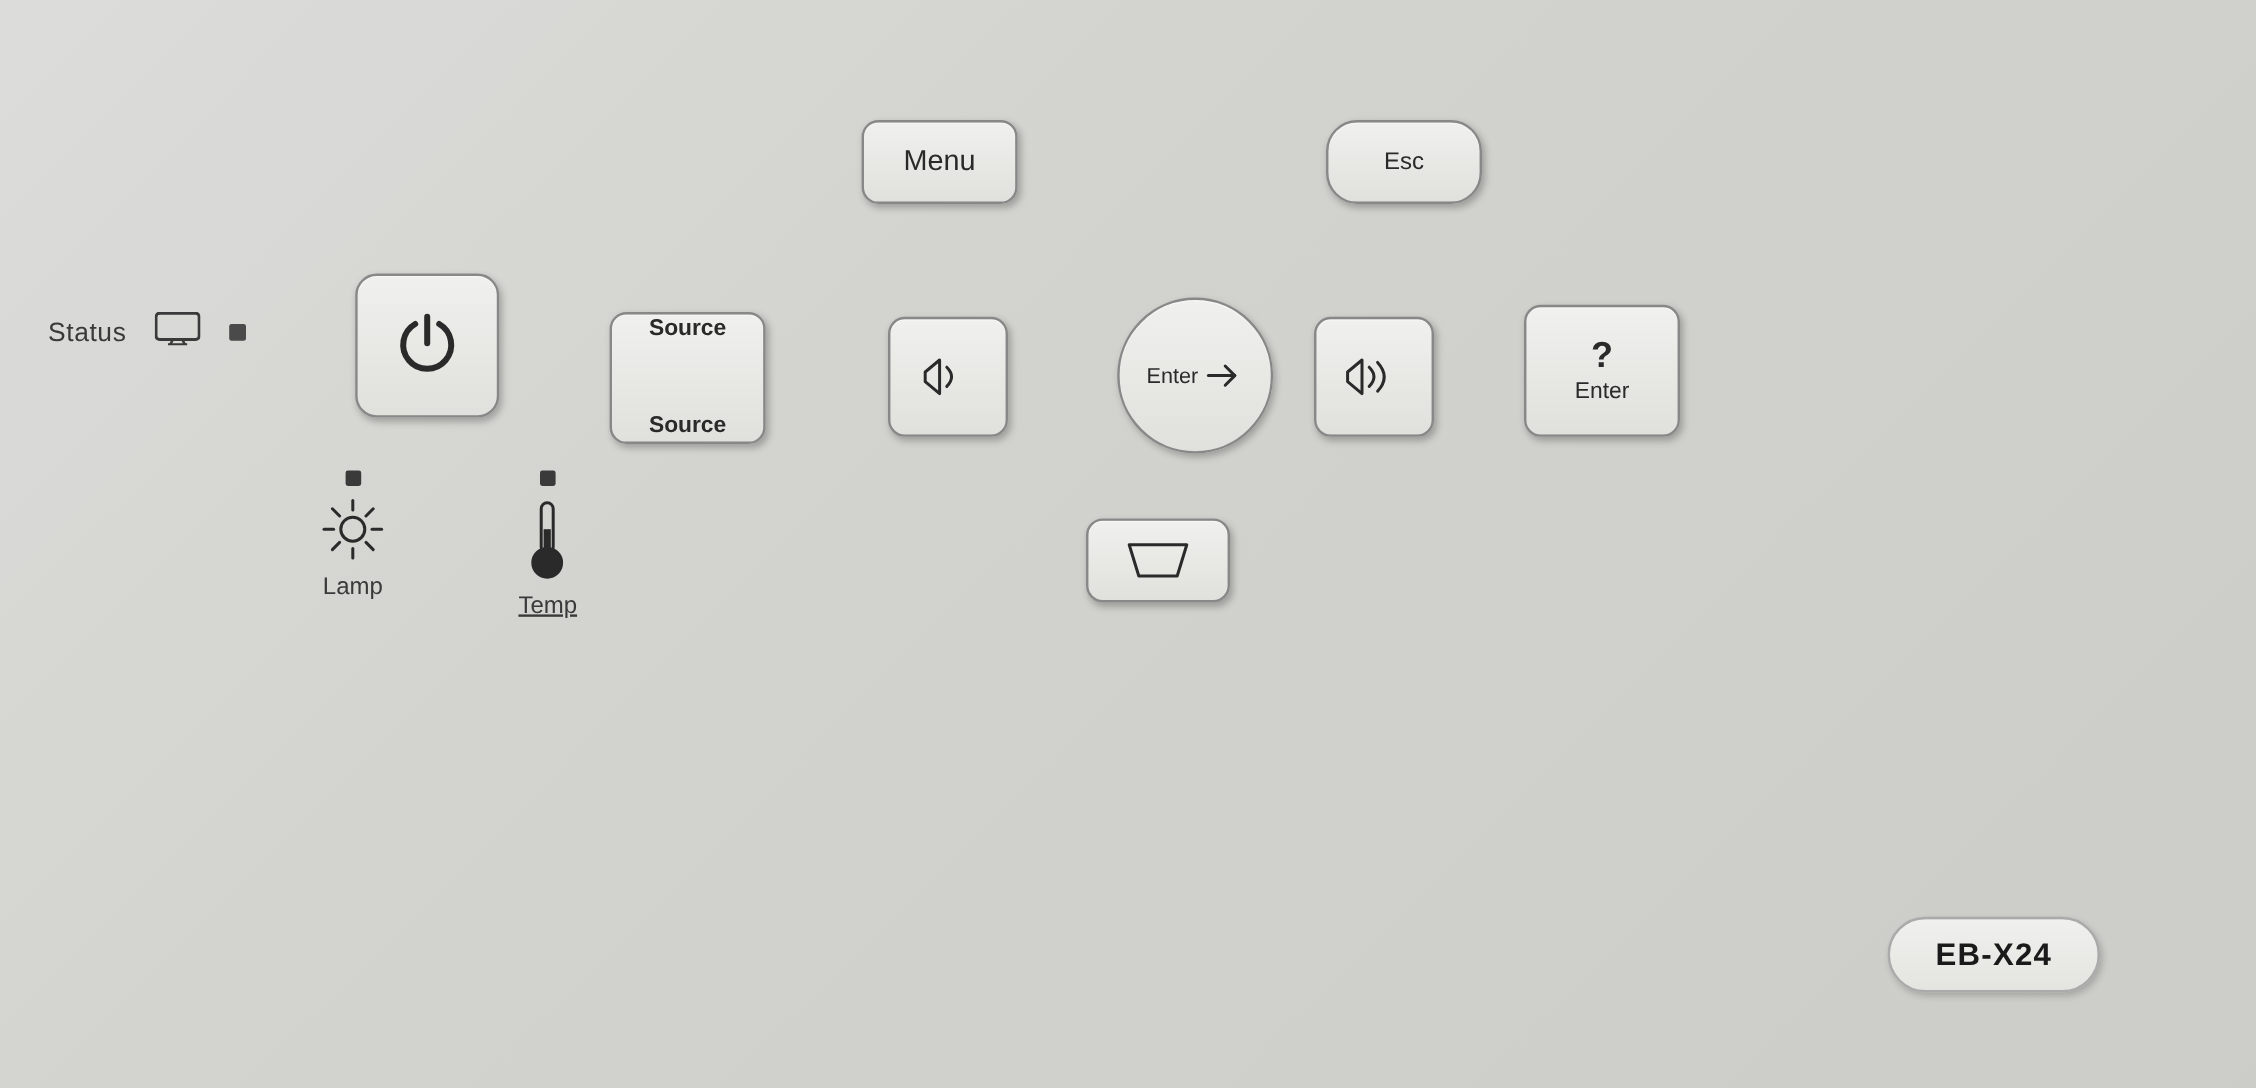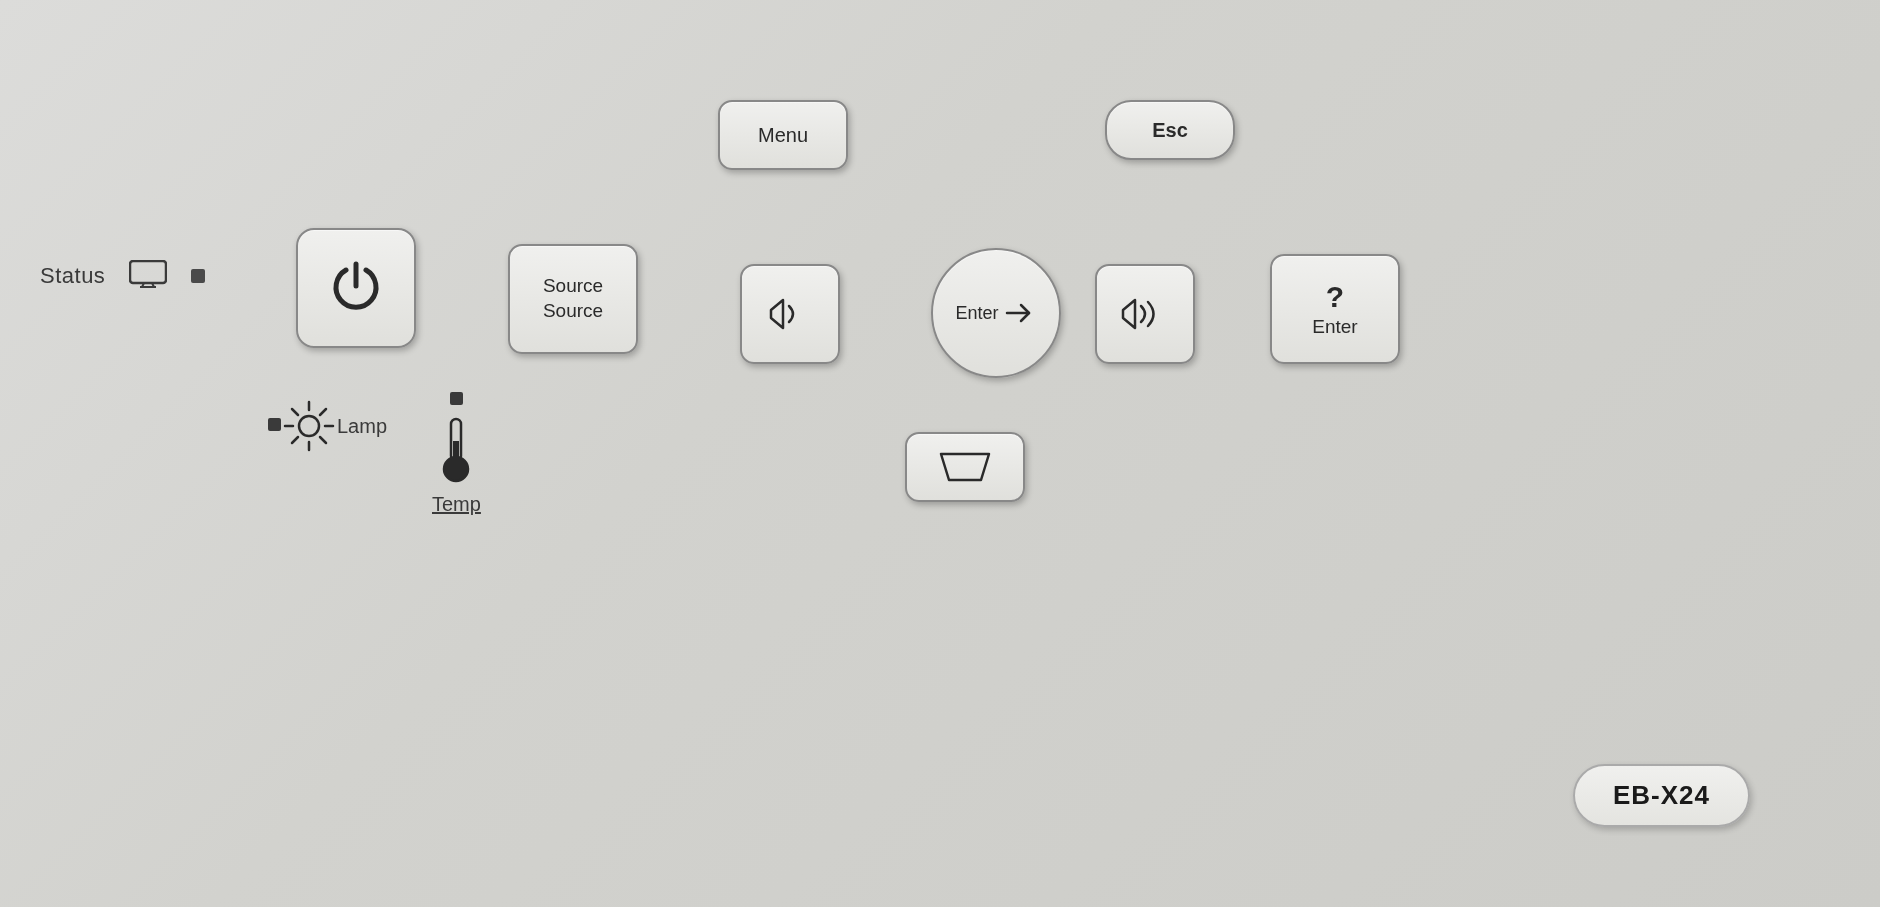--- a/index.html
+++ b/index.html
@@ -69,39 +69,40 @@
     }
 
     .power-icon {
       width: 60px;
       height: 60px;
     }
 
     
     .btn-source-search {
       left: 508px;
-      top: 244px;
+      top: 260px;
       width: 130px;
       height: 110px;
       border-radius: 14px;
       flex-direction: column;
       font-size: 19px;
-      font-weight: 400;
+      font-weight: 700;
       line-height: 1.3;
       text-align: center;
+      justify-content: space-between;
     }
 
     
     .btn-menu {
       left: 718px;
       top: 100px;
       width: 130px;
       height: 70px;
       border-radius: 14px;
-      font-size: 20px;
+      font-size: 24px;
     }
 
     
     .btn-hv {
       left: 905px;
       top: 100px;
       width: 120px;
       height: 70px;
       border-radius: 14px;
       flex-direction: column;
@@ -112,24 +113,23 @@
       font-size: 16px;
       color: #2a2a2a;
       font-weight: 400;
     }
 
     
     .btn-esc {
       left: 1105px;
       top: 100px;
       width: 130px;
-      height: 60px;
+      height: 70px;
       border-radius: 26px;
       font-size: 20px;
-      font-weight: bold;
     }
 
     
     .btn-vol-down {
       left: 740px;
       top: 264px;
       width: 100px;
       height: 100px;
       border-radius: 14px;
     }
@@ -265,21 +265,21 @@
     <span style="font-size:19px;">Enter</span>
   </div>
 
   <div class="btn btn-keystone-down">
     <svg width="60" height="38" viewBox="0 0 60 38" fill="none">
       <polygon points="6,6 54,6 46,32 14,32" stroke="#2a2a2a" stroke-width="2.5" fill="none" stroke-linejoin="round"></polygon>
     </svg>
   </div>
 
   <div style="position:absolute; left:268px; top:392px;">
-    <div style="display:flex;flex-direction:row;align-items:center;gap:2px;">
+    <div style="display:flex;flex-direction:column;align-items:center;gap:2px;">
       <div style="width:13px;height:13px;background:#3a3a3a;border-radius:2px;"></div>
 
       <div style="margin-top:8px;">
         <svg width="52" height="52" viewBox="0 0 52 52" fill="none">
           <circle cx="26" cy="26" r="10" stroke="#2a2a2a" stroke-width="2.5" fill="none"></circle>
           <line x1="26" y1="2" x2="26" y2="10" stroke="#2a2a2a" stroke-width="2.5" stroke-linecap="round"></line>
           <line x1="26" y1="42" x2="26" y2="50" stroke="#2a2a2a" stroke-width="2.5" stroke-linecap="round"></line>
           <line x1="2" y1="26" x2="10" y2="26" stroke="#2a2a2a" stroke-width="2.5" stroke-linecap="round"></line>
           <line x1="42" y1="26" x2="50" y2="26" stroke="#2a2a2a" stroke-width="2.5" stroke-linecap="round"></line>
           <line x1="9" y1="9" x2="15" y2="15" stroke="#2a2a2a" stroke-width="2.5" stroke-linecap="round"></line>

